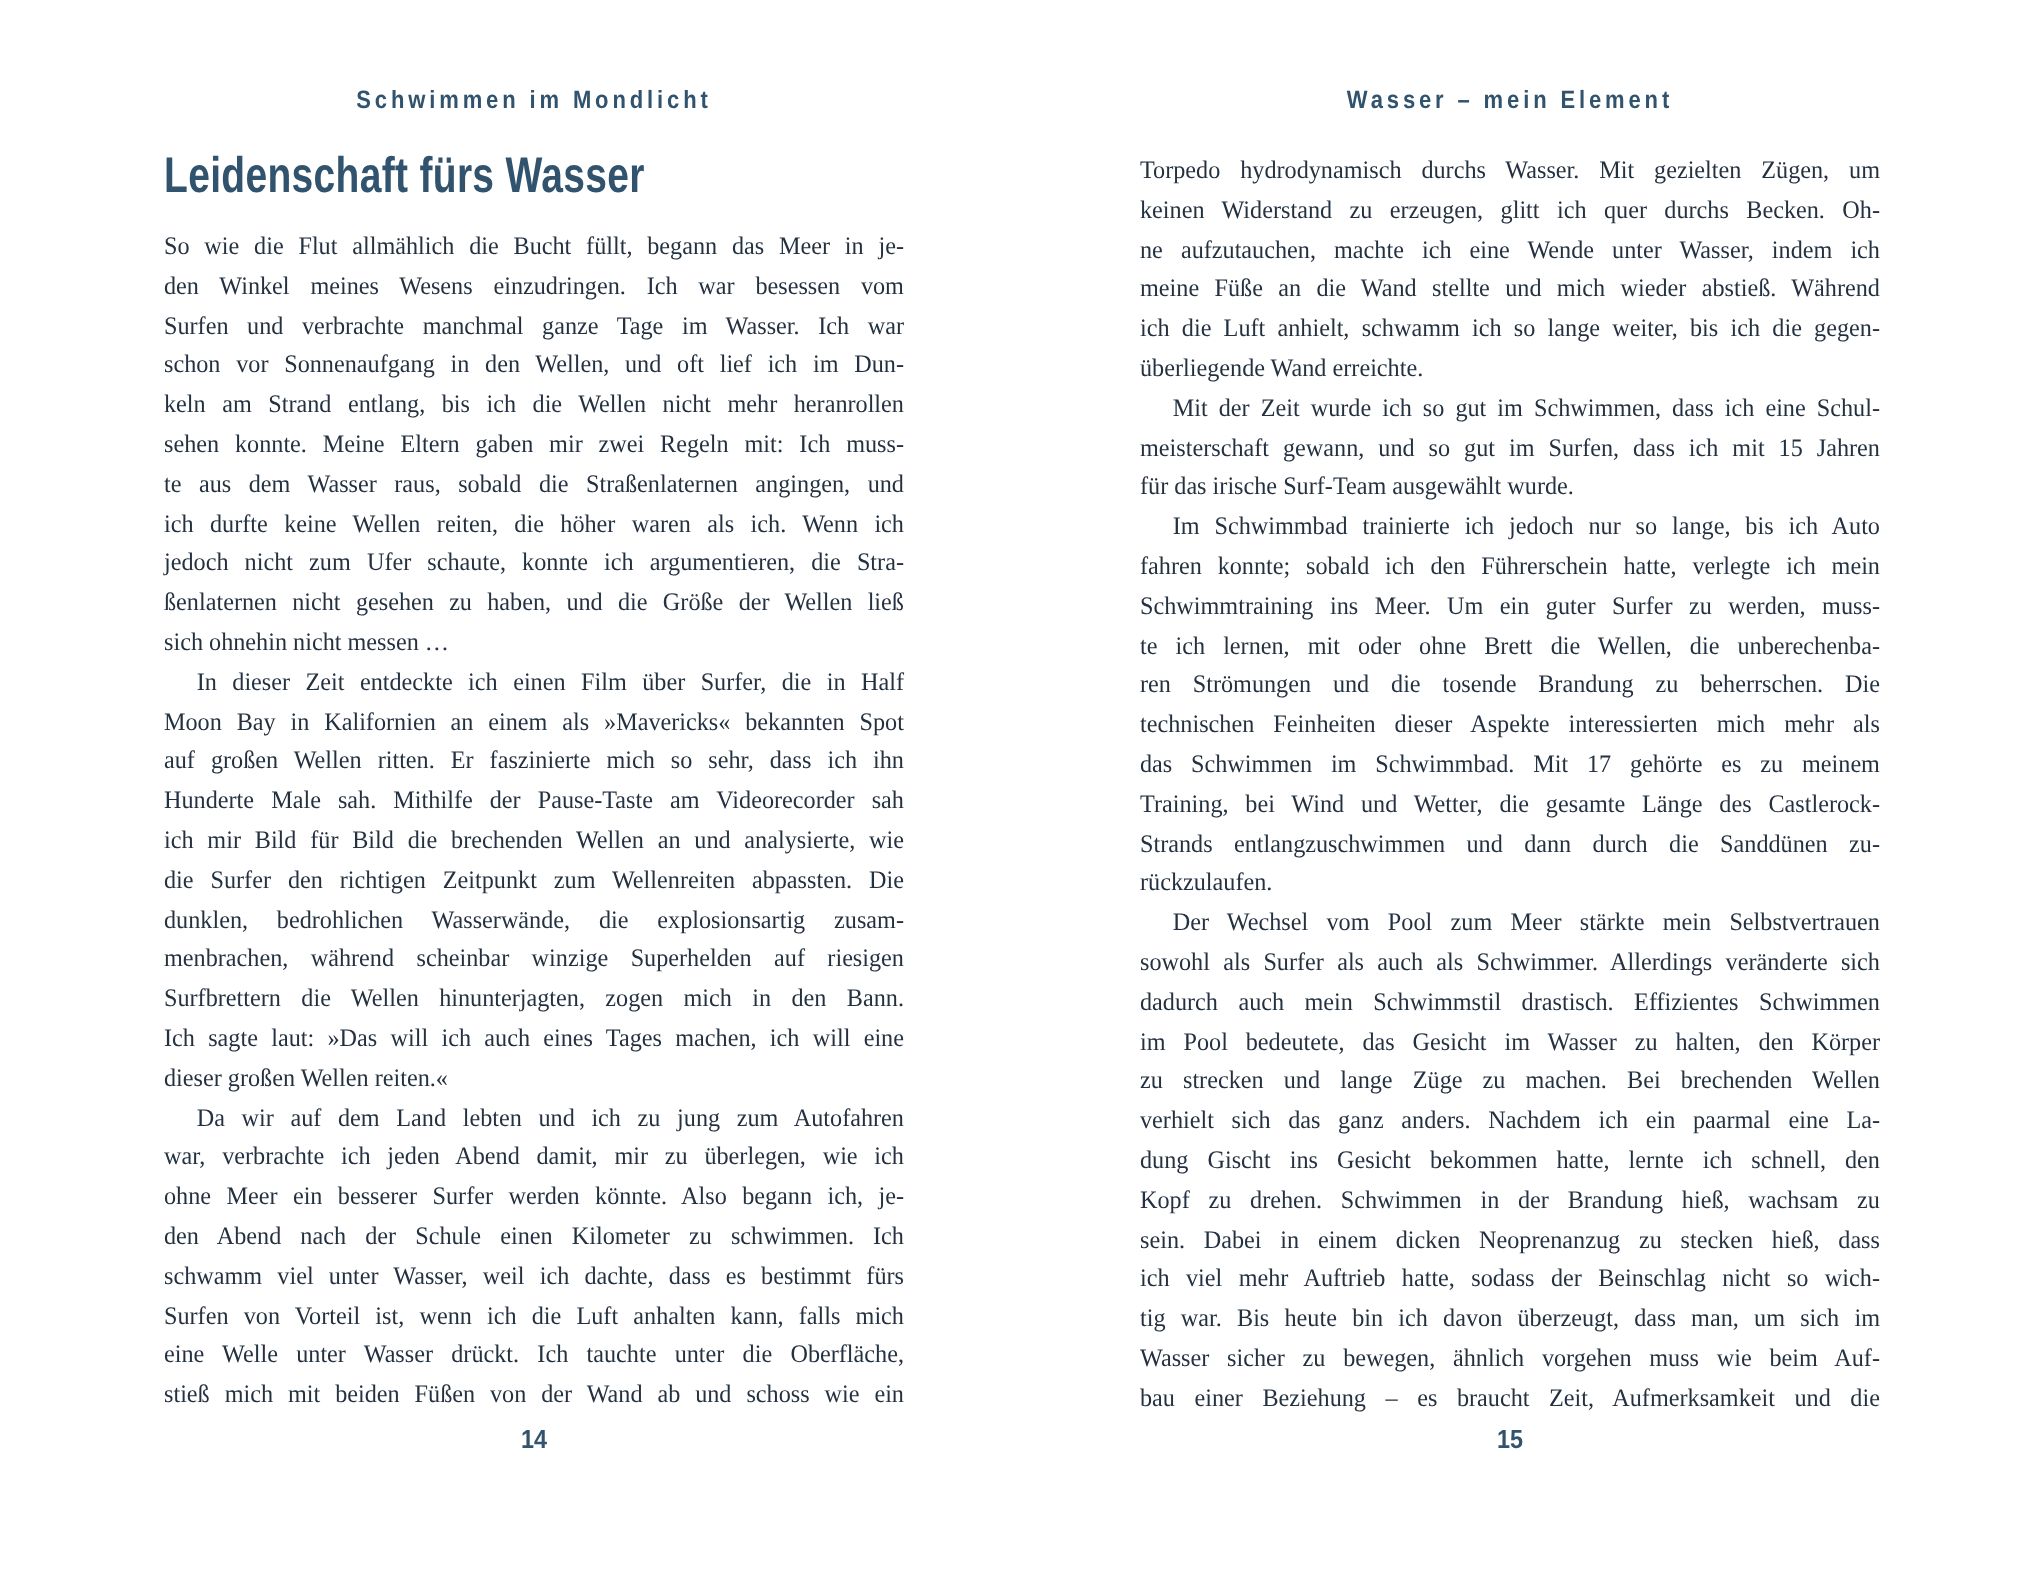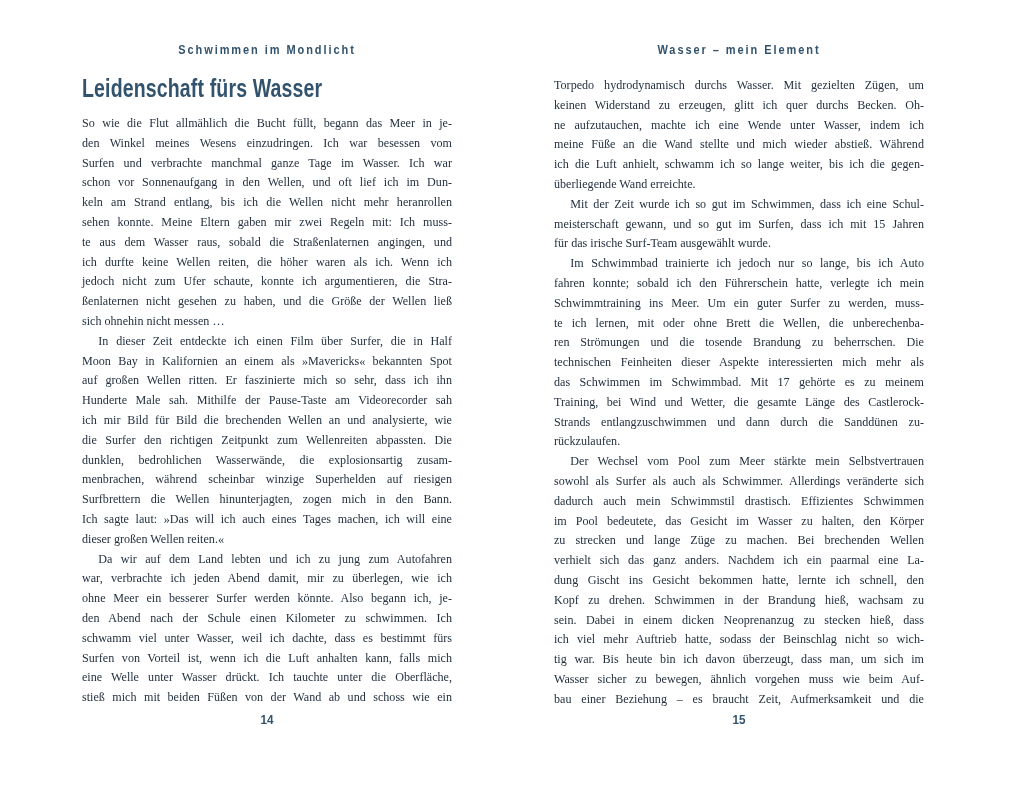--- a/index.html
+++ b/index.html
@@ -7,21 +7,21 @@
     --ink:#243140;
     --paper:#ffffff;
   }
   html,body{margin:0;padding:0;background:var(--paper);}
   .spread{
     position:relative;width:1020px;height:788px;background:var(--paper);
     font-family:"Liberation Serif","DejaVu Serif",serif;overflow:hidden;
   }
   .page{position:absolute;top:0;width:510px;height:788px;}
   .page.left{left:4px;}
-  .page.right{left:494px;}
+  .page.right{left:510px;}
 
   .running-head{
     position:absolute;top:43px;width:370px;text-align:center;
     font-family:"Liberation Sans",sans-serif;font-weight:bold;font-size:12.5px;
     letter-spacing:2.2px;color:var(--accent);
     transform:scaleX(.88);transform-origin:50% 50%;white-space:nowrap;
   }
   .page.left .running-head{left:78px;}
   .page.right .running-head{left:60px;}
 

